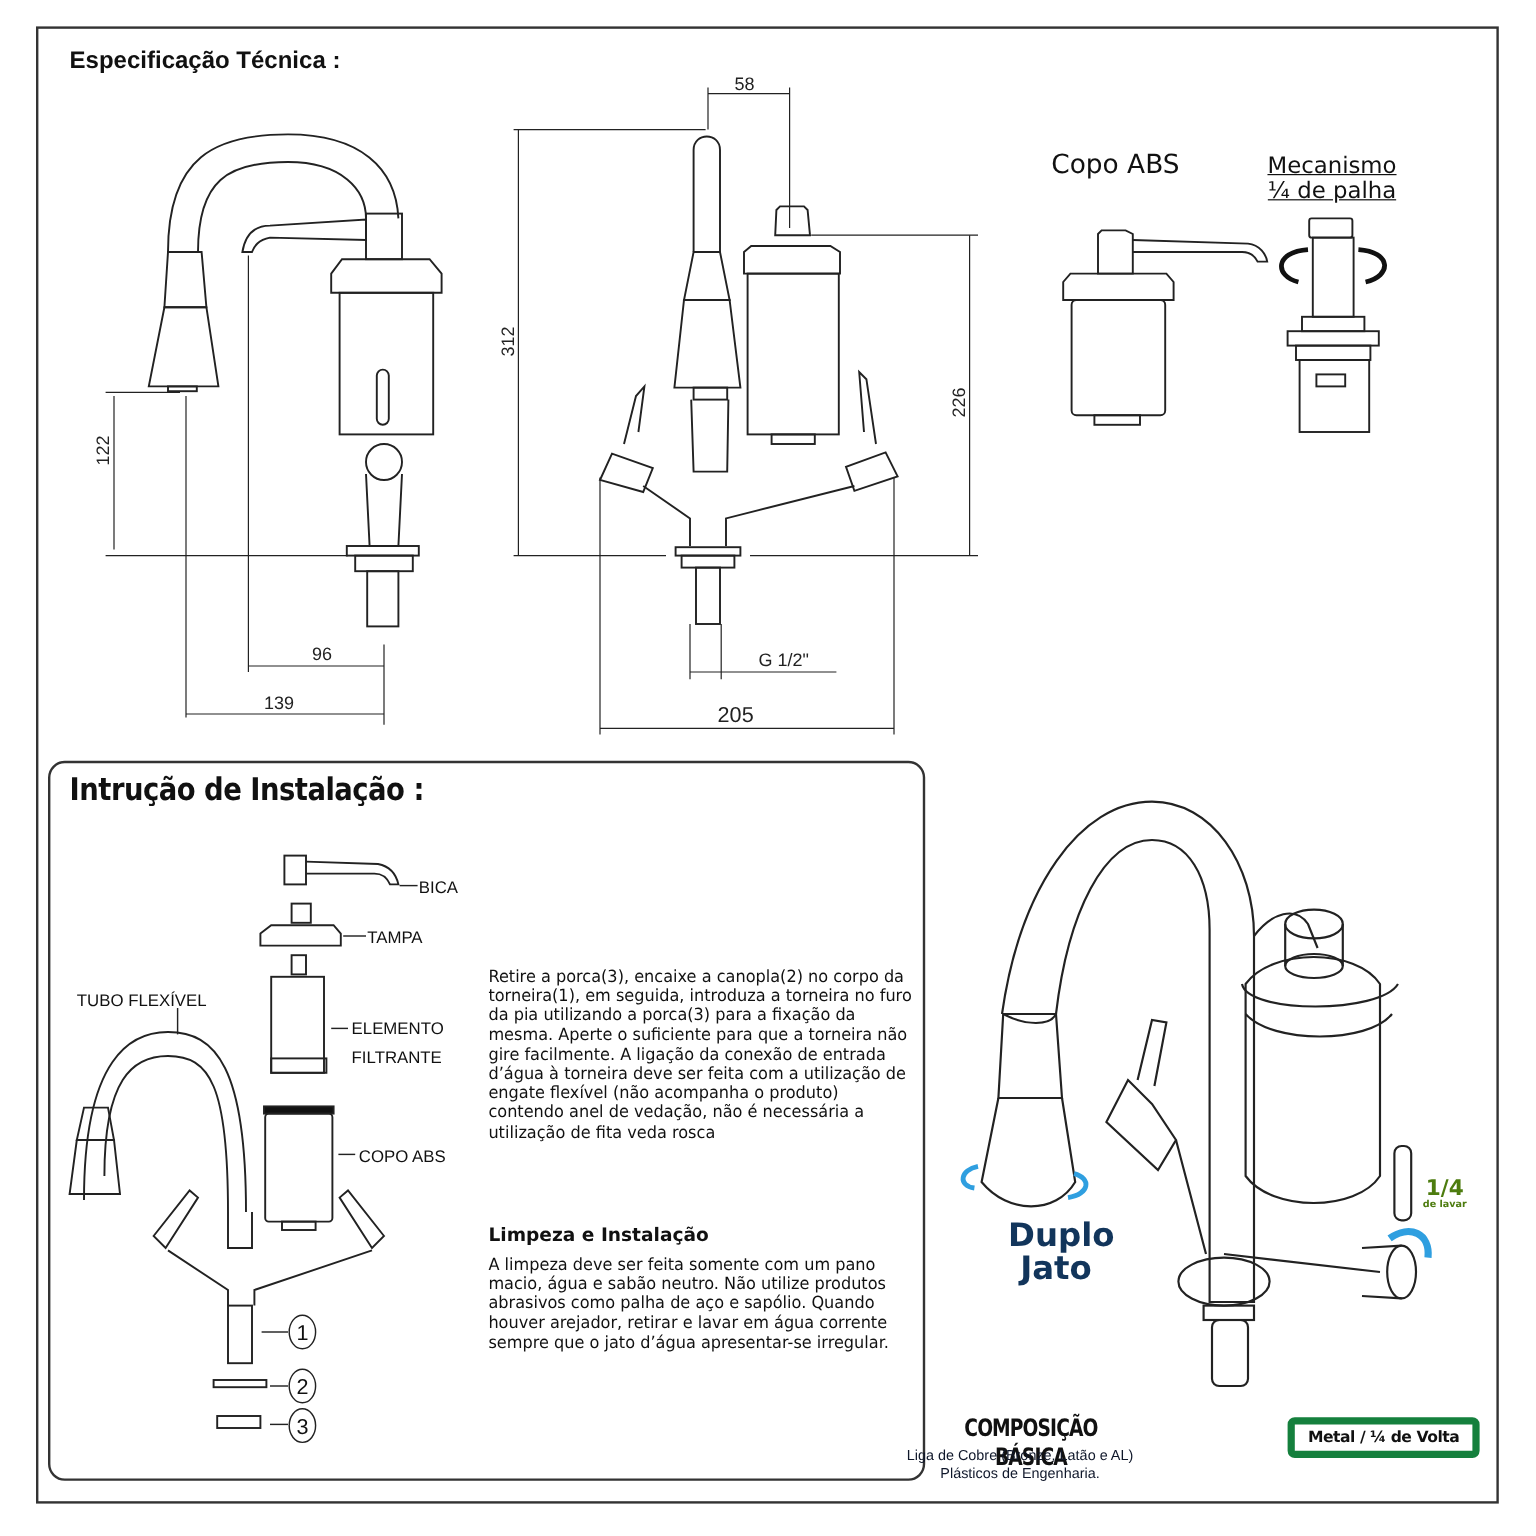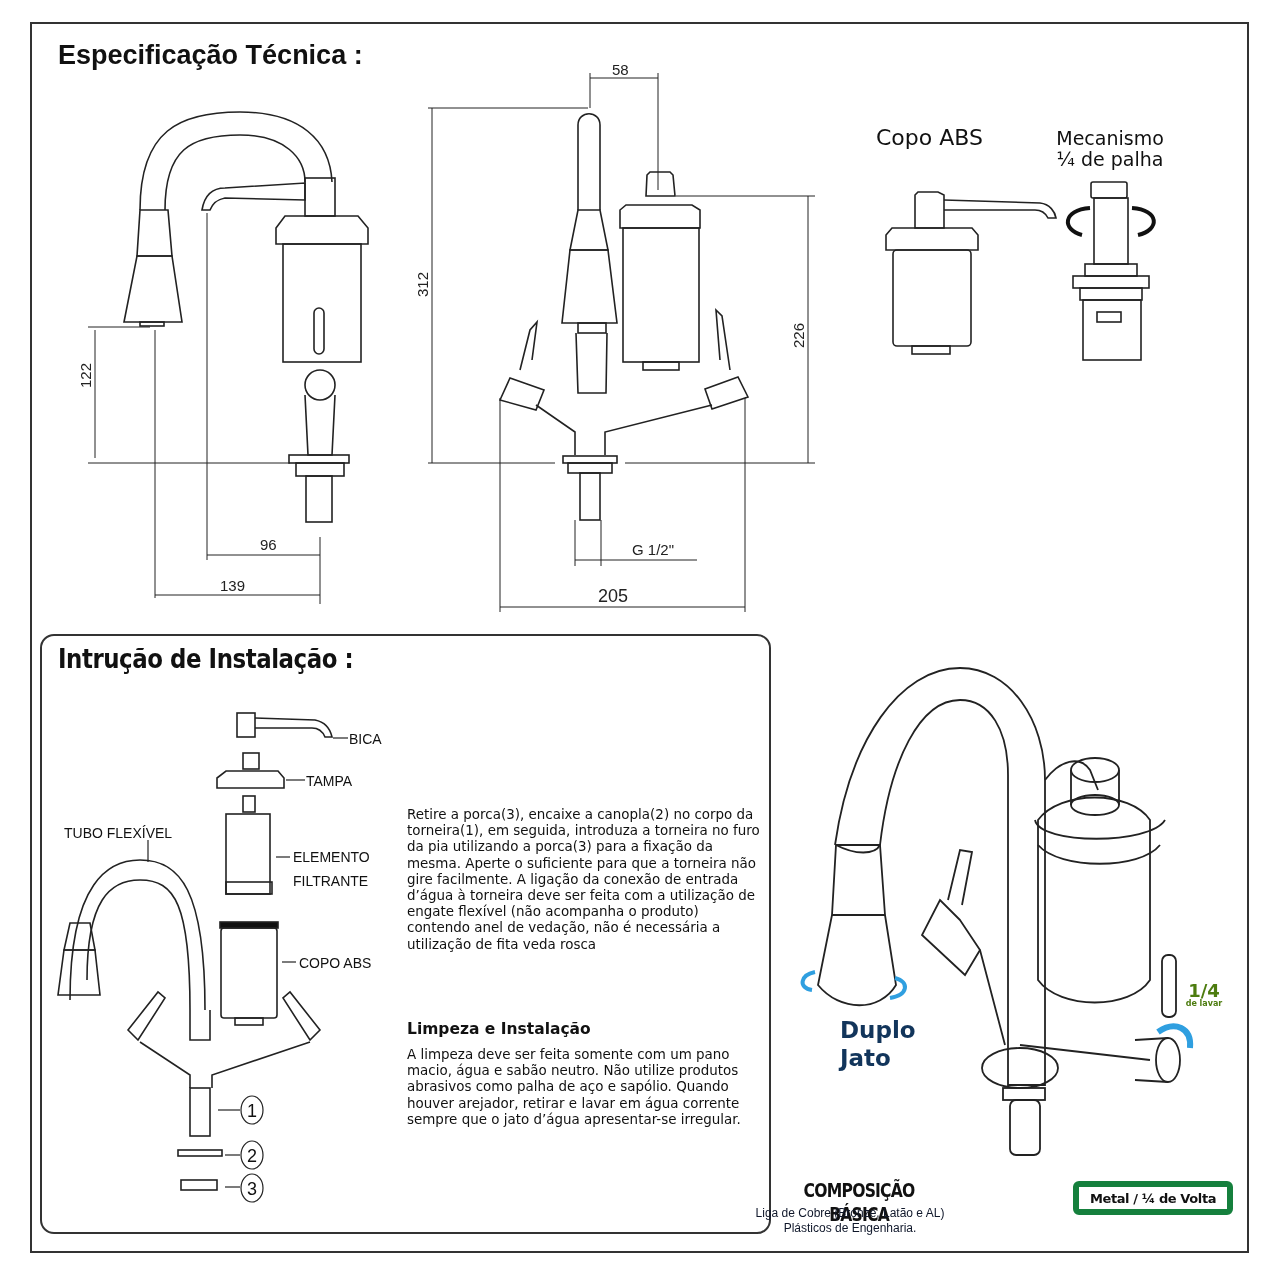--- a/index.html
+++ b/index.html
@@ -1,38 +1,38 @@
 <!DOCTYPE html>
 <html><head>
 <meta charset="utf-8">
 <style>
   html,body{margin:0;padding:0;background:#fff;}
   body{width:1280px;height:1280px;position:relative;overflow:hidden;font-family:"Liberation Sans",sans-serif;color:#111;}
   .frame{position:absolute;left:30px;top:22px;width:1219px;height:1231px;border:2px solid #333;box-sizing:border-box;}
   .install-box{position:absolute;left:40px;top:634px;width:731px;height:600px;border:2px solid #333;border-radius:14px;box-sizing:border-box;}
-  .h1{position:absolute;font-weight:bold;font-size:27px;}
+  .h1{position:absolute;font-weight:bold;font-size:20px;}
   .spec-title{left:58px;top:40px;}
   .inst-title{left:58px;top:644px;font-family:"DejaVu Sans",sans-serif;font-size:26px;letter-spacing:-0.5px;transform:scaleX(0.88);transform-origin:left;}
   svg.draw{position:absolute;left:0;top:0;}
   .dim{font-family:"Liberation Sans",sans-serif;font-size:15px;fill:#222;}
   .callout{font-family:"Liberation Sans",sans-serif;font-size:14px;fill:#111;}
   .para{position:absolute;left:407px;width:370px;font-family:"DejaVu Sans",sans-serif;font-size:14px;line-height:16.2px;color:#111;transform:scaleX(0.96);transform-origin:left;}
   .para1{top:806px;}
   .sub{position:absolute;left:407px;top:1020px;font-family:"DejaVu Sans",sans-serif;font-weight:bold;font-size:15.5px;}
   .para2{top:1046px;}
   .comp-title{position:absolute;left:792px;top:1178px;width:172px;text-align:center;font-family:"DejaVu Sans",sans-serif;font-weight:bold;font-size:20px;letter-spacing:-1px;transform:scaleX(0.78);transform-origin:left;}
   .comp-line{position:absolute;width:200px;left:750px;text-align:center;font-family:"Liberation Sans",sans-serif;font-size:12px;color:#0f172a;}
   .comp-l1{top:1206px;}
   .comp-l2{top:1221px;}
   .badge{position:absolute;left:1073px;top:1181px;width:160px;height:34px;border:6px solid #15803d;border-radius:6px;box-sizing:border-box;display:flex;align-items:center;justify-content:center;font-family:"DejaVu Sans",sans-serif;font-weight:bold;font-size:13px;letter-spacing:-0.4px;}
-  .duplo{position:absolute;left:840px;top:1016px;width:80px;text-align:left;font-family:"DejaVu Sans",sans-serif;font-weight:bold;font-size:23px;line-height:28px;color:#12355b;}
+  .duplo{position:absolute;left:840px;top:1016px;width:80px;text-align:center;font-family:"DejaVu Sans",sans-serif;font-weight:bold;font-size:27px;line-height:28px;color:#12355b;}
   .quarter{position:absolute;left:1181px;top:980px;width:46px;text-align:center;font-family:"DejaVu Sans",sans-serif;font-weight:bold;font-size:18px;color:#4d7c0f;}
   .quarter small{display:block;font-size:8px;line-height:8px;margin-top:-1px;}
   .copo-label{position:absolute;left:876px;top:125px;font-family:"DejaVu Sans",sans-serif;font-size:22px;}
-  .mec-label{position:absolute;left:1040px;top:128px;width:140px;text-align:center;font-family:"DejaVu Sans",sans-serif;font-size:19px;line-height:21px;}
+  .mec-label{position:absolute;left:1040px;top:128px;width:140px;text-align:center;font-family:"DejaVu Sans",sans-serif;font-size:19px;line-height:21px;text-decoration:underline;}
 </style>
 </head>
 <body>
 
 <div class="frame"></div>
 <div class="install-box"></div>
 
 <div class="h1 spec-title">Especificação Técnica :</div>
 <div class="h1 inst-title">Intrução de Instalação :</div>
 

